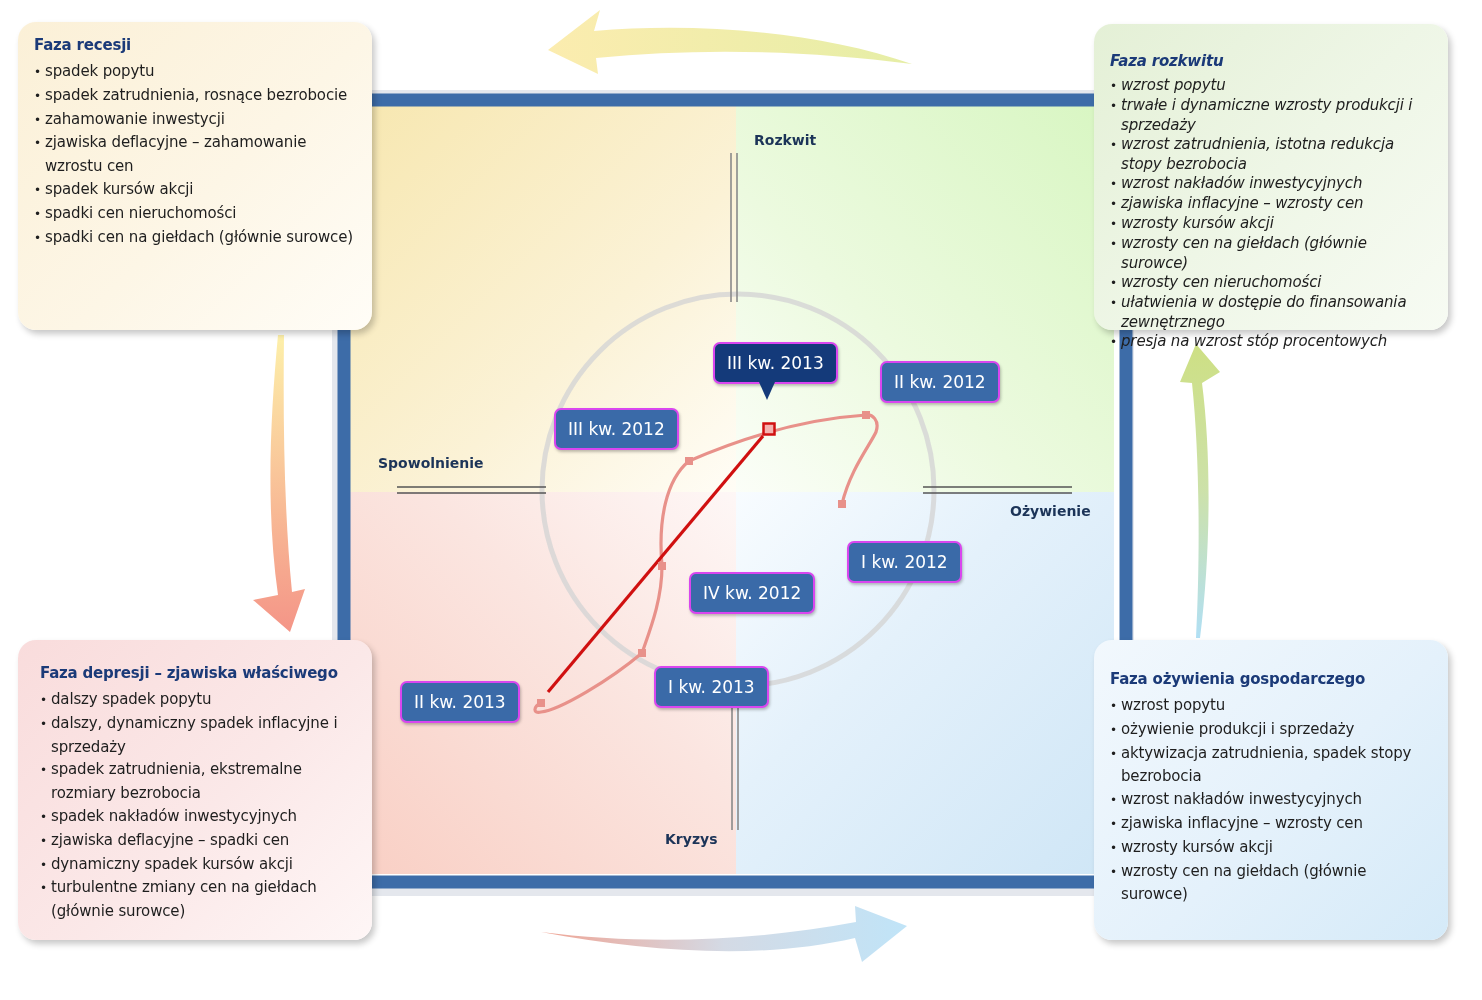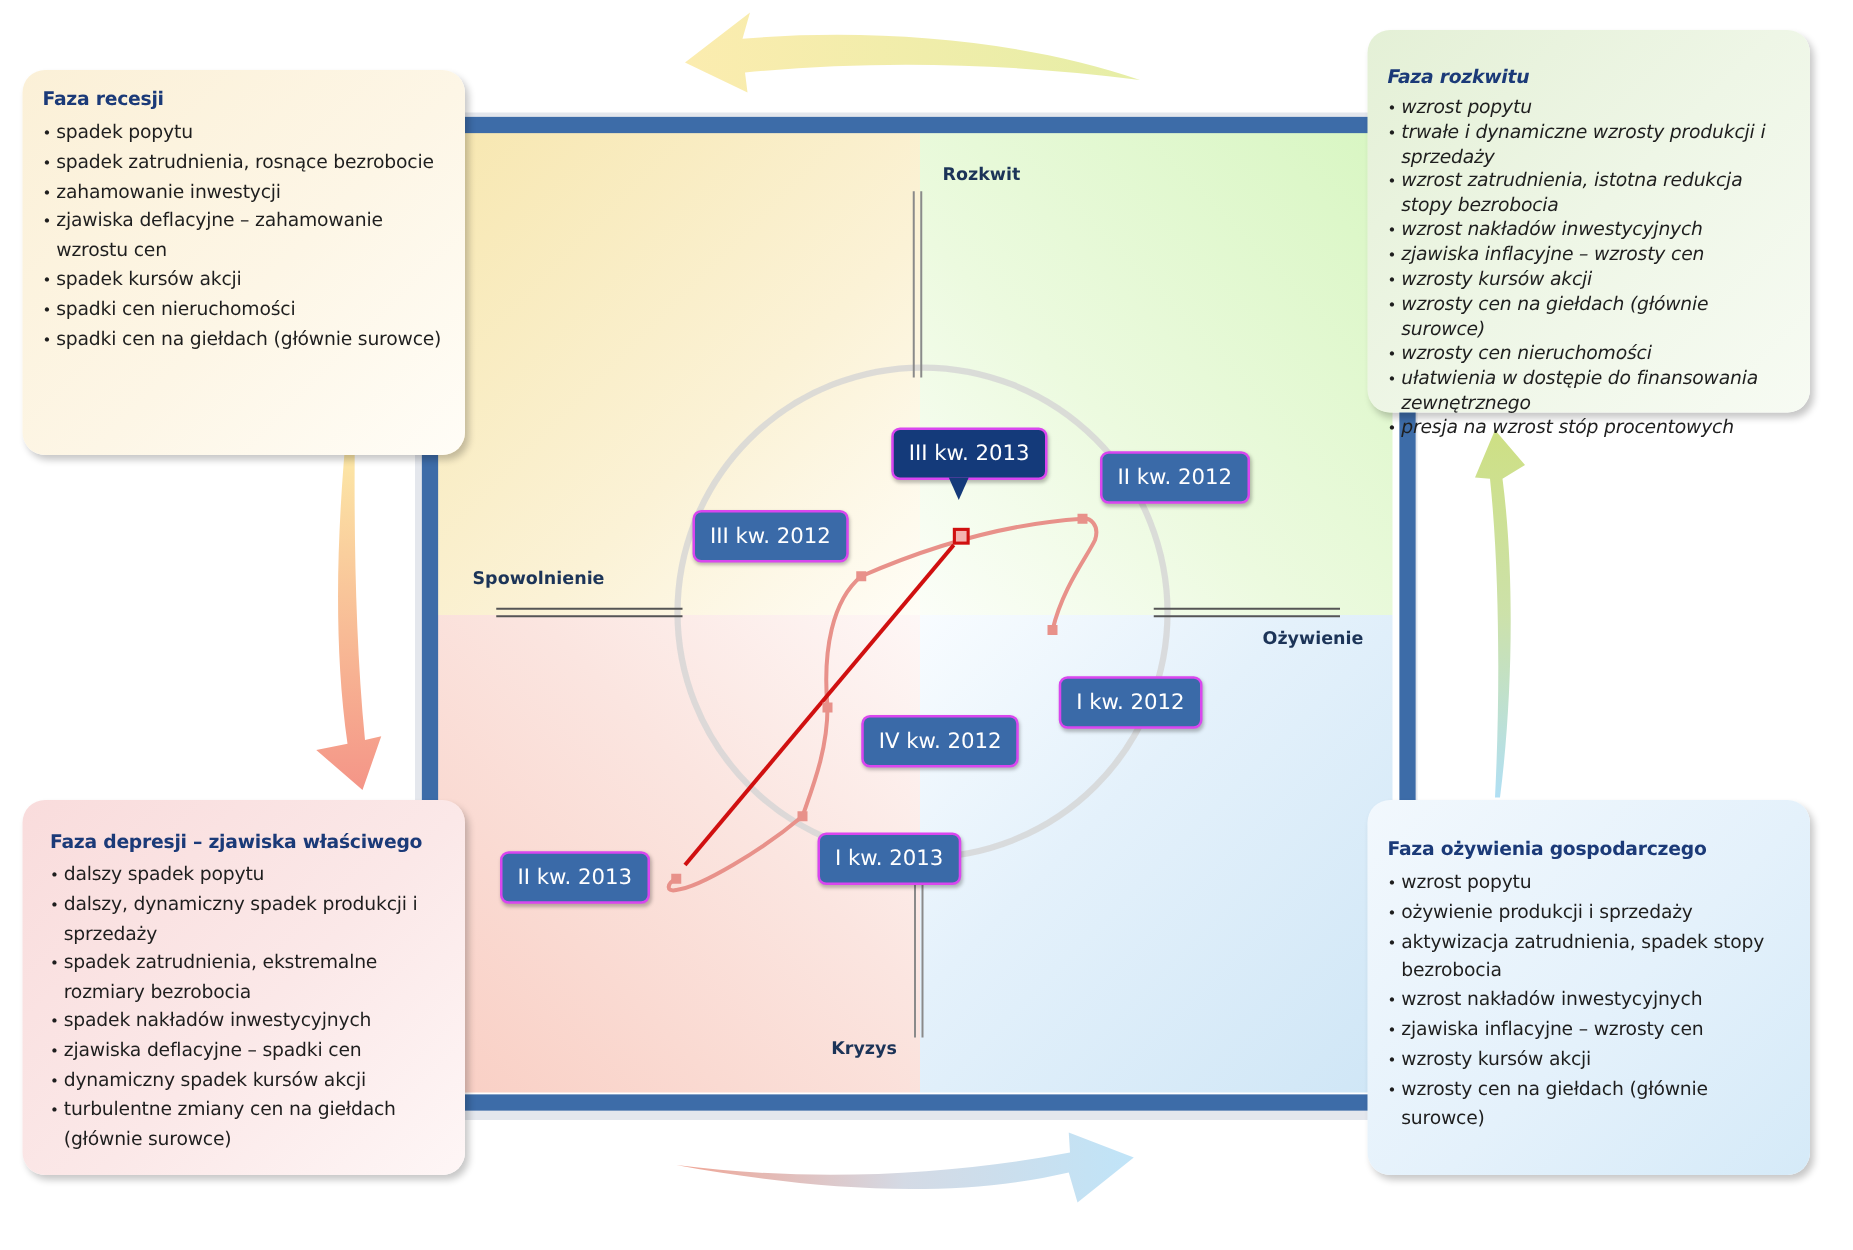--- a/index.html
+++ b/index.html
@@ -30,21 +30,21 @@
     font-size: 15px;
     line-height: 22.8px;
     padding-left: 11px;
     text-indent: -11px;
     letter-spacing: -0.15px;
   }
   .phase-box li::before { content: "\2022"; display: inline-block; width: 11px; text-indent: 0; font-size: 12px; }
   .phase-box.dense li { line-height: 19px; }
 
   #box-recession { left: 18px; top: 22px; width: 354px; height: 308px;
-    background: linear-gradient(135deg, #fbf0d7 0%, #fdf6e6 55%, #fffdf7 100%); margin-top: 34px; }
+    background: linear-gradient(135deg, #fbf0d7 0%, #fdf6e6 55%, #fffdf7 100%); }
   #box-boom { left: 1094px; top: 24px; width: 354px; height: 306px;
     background: linear-gradient(135deg, #e4f0d6 0%, #eef6e6 50%, #f7fbf3 100%); padding-top: 28px; font-style: italic; }
   #box-depression { left: 18px; top: 640px; width: 354px; height: 300px;
     background: linear-gradient(135deg, #f9dcdc 0%, #fbe8e8 55%, #fef6f6 100%); padding-left: 22px; padding-top: 24px; }
   #box-recovery { left: 1094px; top: 640px; width: 354px; height: 300px;
     background: linear-gradient(135deg, #f2f8fd 0%, #e4f1fb 55%, #d5eaf8 100%); padding-top: 30px; }
 
   
   .q-label {
     position: absolute;
@@ -205,21 +205,21 @@
       <li>wzrosty cen nieruchomości</li>
       <li>ułatwienia w dostępie do finansowania zewnętrznego</li>
       <li>presja na wzrost stóp procentowych</li>
     </ul>
 </div>
 
 <div class="phase-box" id="box-depression">
   <h3>Faza depresji – zjawiska właściwego</h3>
   <ul>
       <li>dalszy spadek popytu</li>
-      <li>dalszy, dynamiczny spadek produkcji i sprzedaży</li>
+      <li>dalszy, dynamiczny spadek inflacyjne i sprzedaży</li>
       <li>spadek zatrudnienia, ekstremalne rozmiary bezrobocia</li>
       <li>spadek nakładów inwestycyjnych</li>
       <li>zjawiska deflacyjne – spadki cen</li>
       <li>dynamiczny spadek kursów akcji</li>
       <li>turbulentne zmiany cen na giełdach (głównie surowce)</li>
     </ul>
 </div>
 
 <div class="phase-box" id="box-recovery">
   <h3>Faza ożywienia gospodarczego</h3>

